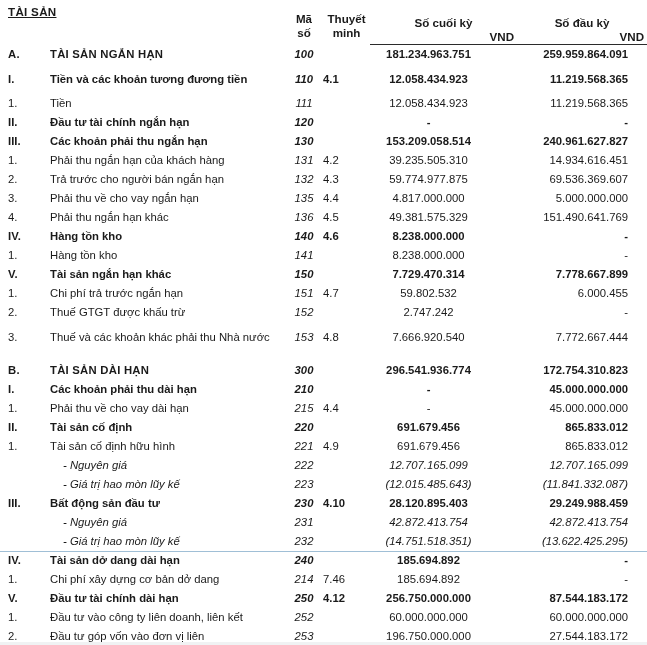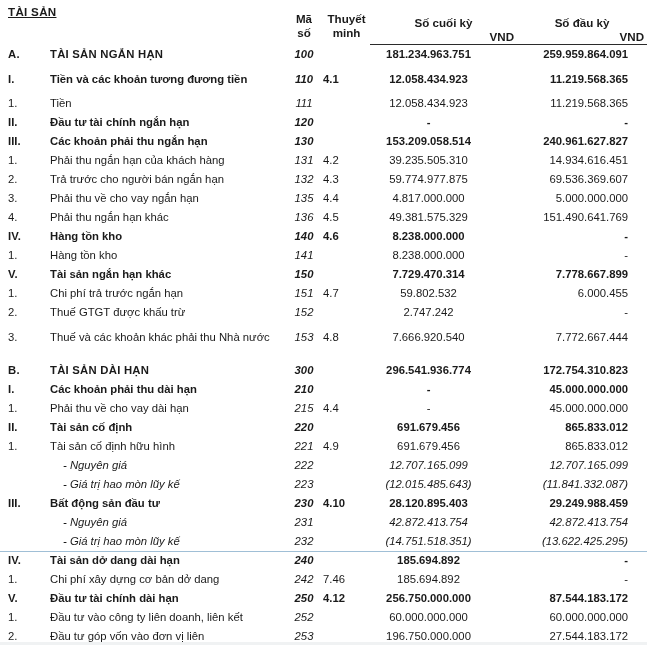--- a/index.html
+++ b/index.html
@@ -432,21 +432,21 @@
         <td class="l">Tài sản dở dang dài hạn</td>
         <td class="code">240</td>
         <td class="note"></td>
         <td class="v1">185.694.892</td>
         <td class="v2">-</td>
       </tr>
 
       <tr class="r lvl-2">
         <td class="n">1.</td>
         <td class="l">Chi phí xây dựng cơ bản dở dang</td>
-        <td class="code">242</td>
+        <td class="code">214</td>
         <td class="note">7.46</td>
         <td class="v1">185.694.892</td>
         <td class="v2">-</td>
       </tr>
 
       <tr class="r lvl-i">
         <td class="n">V.</td>
         <td class="l">Đầu tư tài chính dài hạn</td>
         <td class="code">250</td>
         <td class="note">4.12</td>

